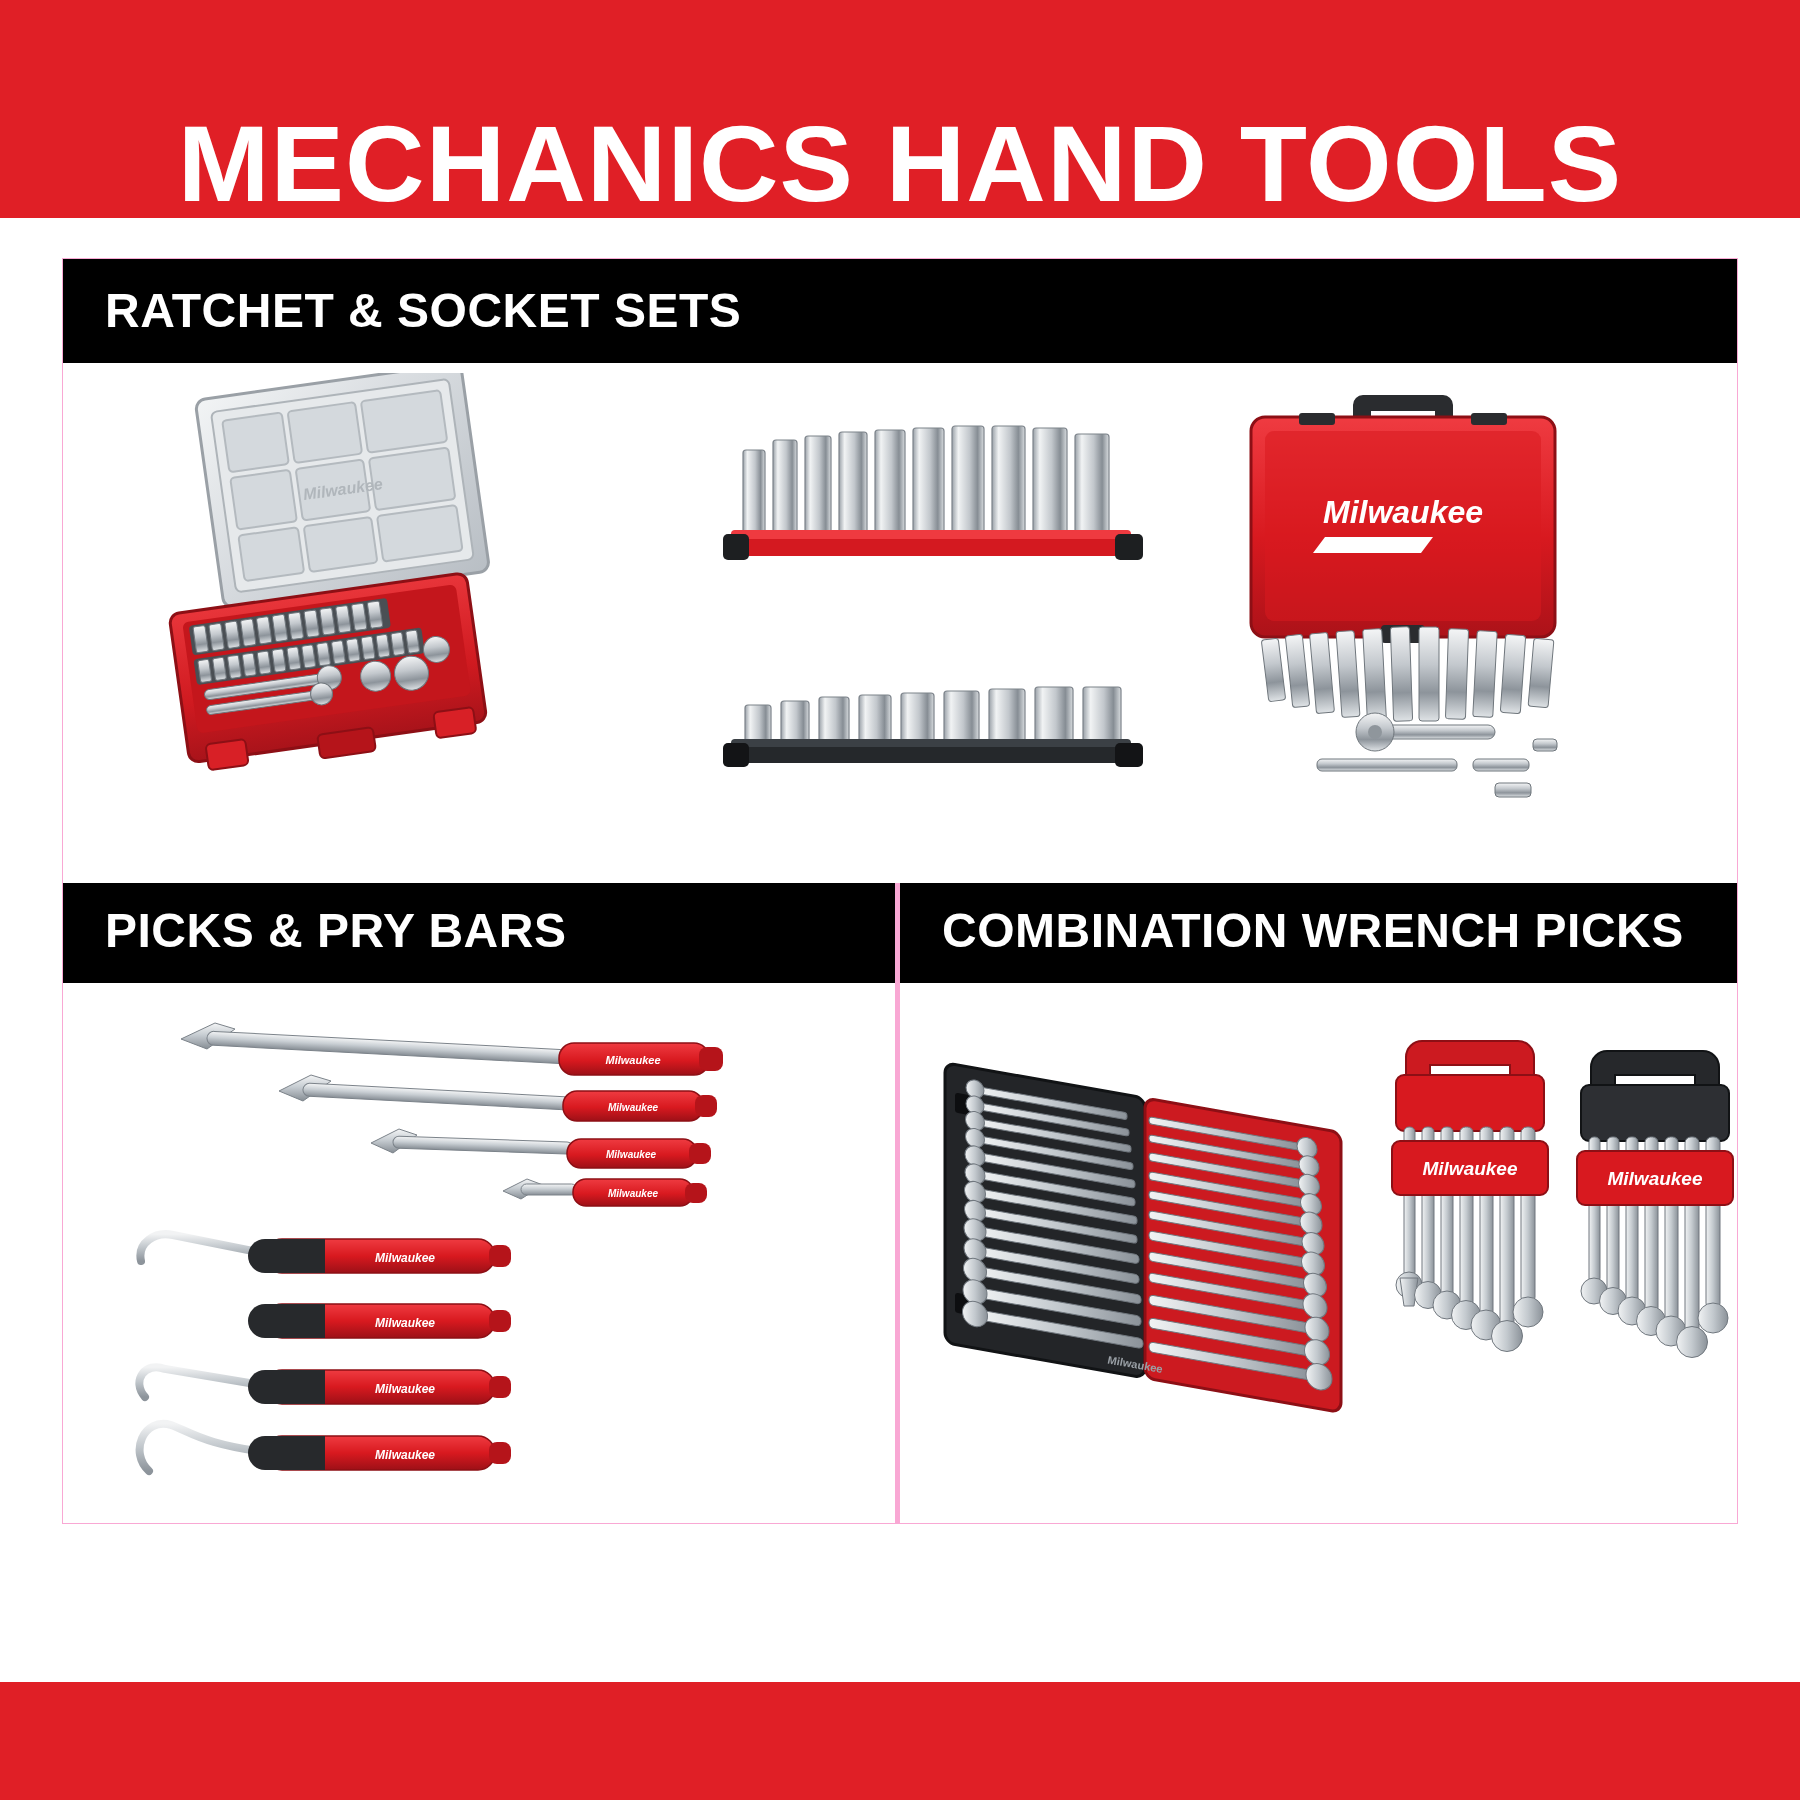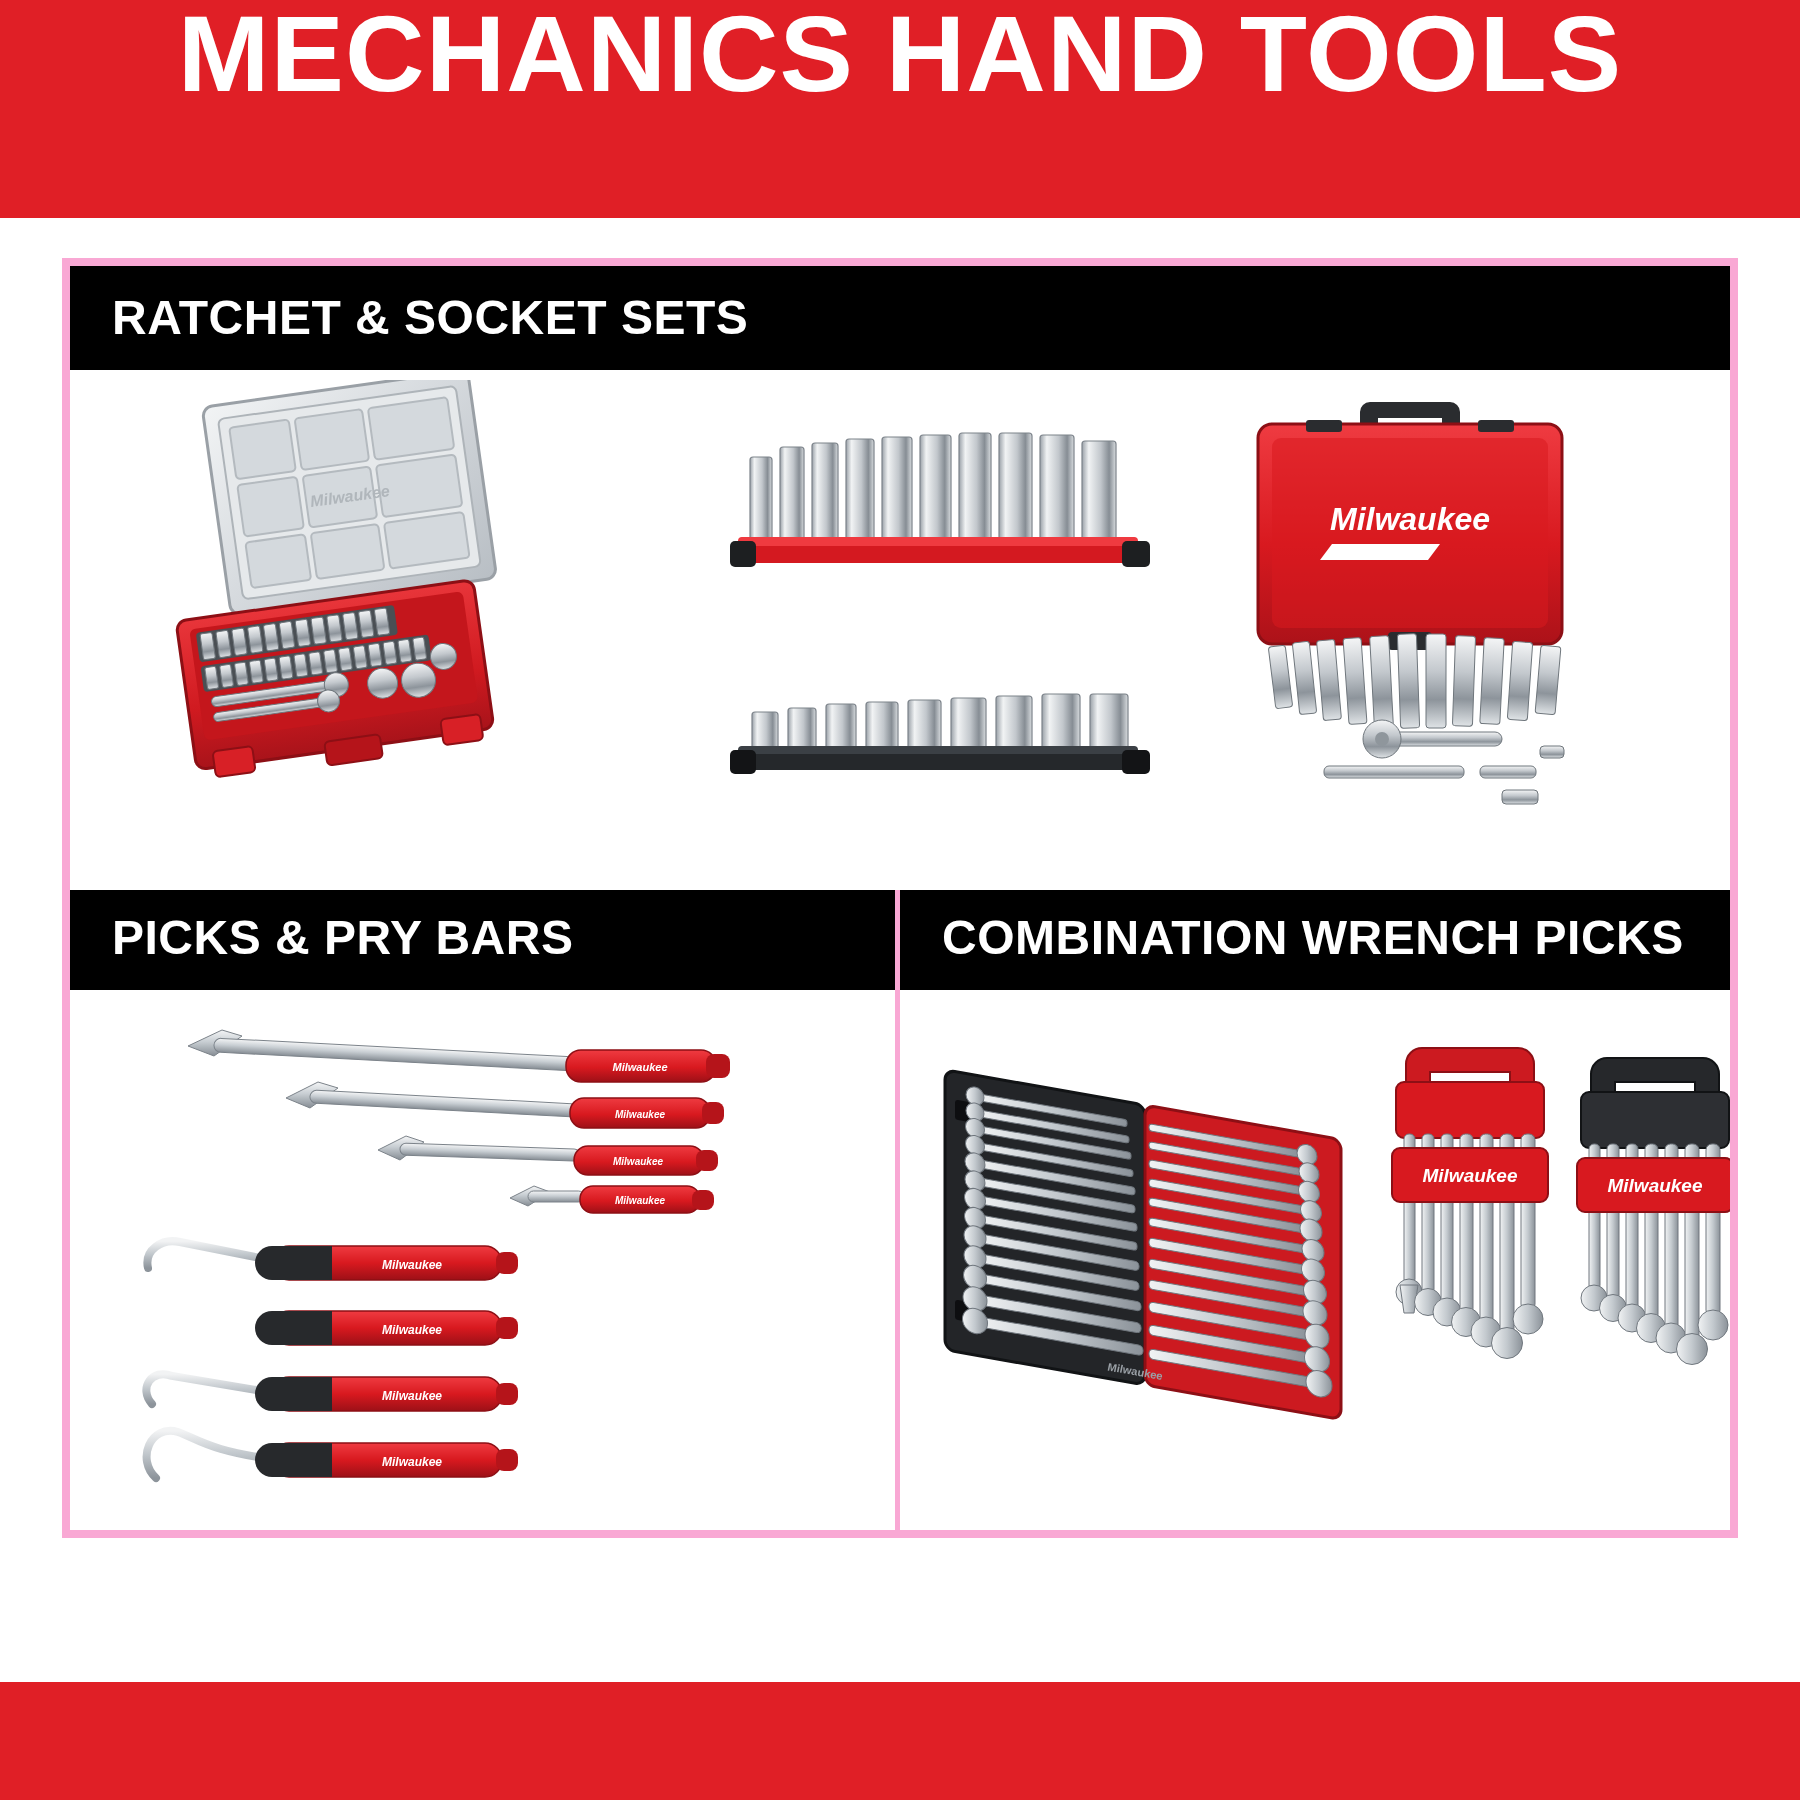--- a/index.html
+++ b/index.html
@@ -22,21 +22,21 @@
     display: flex;
     flex-direction: column;
   }
 
   
   .top-banner {
     background: #e01f26;
     height: 218px;
     flex: 0 0 218px;
     display: flex;
-    align-items: flex-start;
+    align-items: flex-end;
     justify-content: center;
     padding: 0 40px;
     box-sizing: border-box;
   }
   .top-banner-title {
     color: #ffffff;
     font-size: 108px;
     font-weight: bold;
     letter-spacing: 1px;
     line-height: 1;
@@ -48,21 +48,21 @@
 
   
   .content {
     flex: 1 1 auto;
     position: relative;
     padding: 40px 62px 0 62px;
     box-sizing: border-box;
   }
 
   .panel {
-    border: 8px solid #f9a8d4;
+    border: 1px solid #f9a8d4;
     box-sizing: border-box;
     background: #ffffff;
   }
 
   .panel-header {
     background: #000000;
     color: #ffffff;
     font-size: 48px;
     font-weight: bold;
     letter-spacing: 0.5px;

